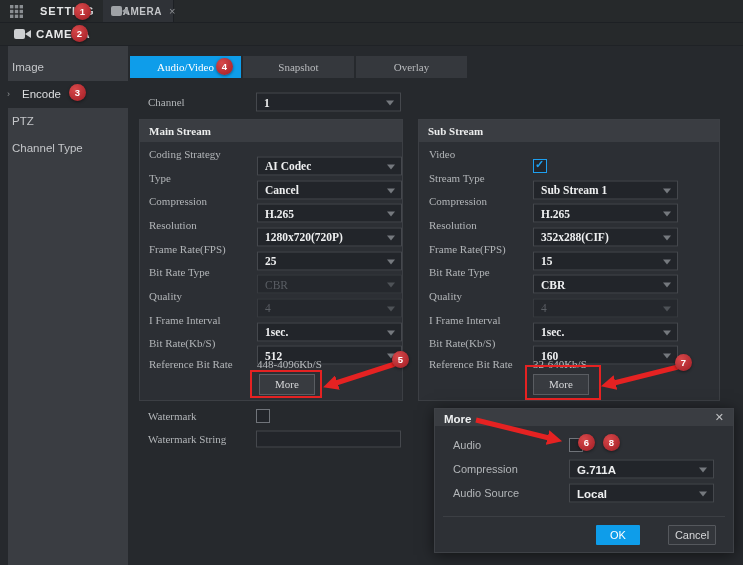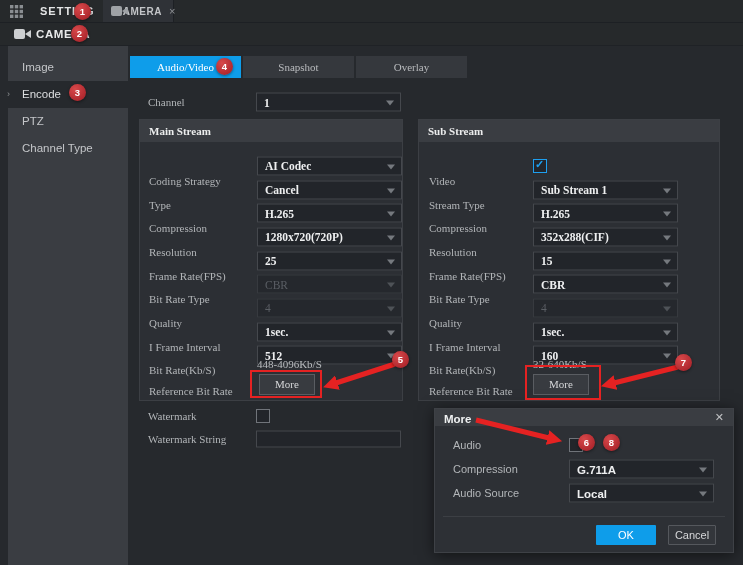--- a/index.html
+++ b/index.html
@@ -21,39 +21,39 @@
   
   .camico{display:inline-block;position:relative;width:17px;height:10px;}
   .camico .body{position:absolute;left:0;top:0;width:11px;height:10px;border-radius:2px;background:#9fa2a6;}
   .camico .lens{position:absolute;left:11px;top:1px;width:0;height:0;border-top:4px solid transparent;border-bottom:4px solid transparent;border-right:6px solid #9fa2a6;}
   .camico.light .body{background:#cdcfd1;} .camico.light .lens{border-right-color:#cdcfd1;}
   .cam-tab .camico{margin-left:8px;}
   .headbar .camico{position:absolute;left:14px;top:6px;}
   
   .sidebar{position:absolute;left:0;top:46px;width:128px;bottom:0;background:#26292d;}
   .side-inner{position:absolute;left:8px;top:0;right:0;bottom:0;background:#3a3d42;padding-top:8px;}
-  .side-item{position:relative;height:27px;line-height:27px;padding-left:14px;font-size:11.5px;color:#c4c6c9;cursor:pointer;}
+  .side-item{position:relative;height:27px;line-height:27px;padding-left:4px;font-size:11.5px;color:#c4c6c9;cursor:pointer;}
   .side-item.selected{margin-left:-8px;padding-left:22px;background:#26292d;color:#dcdddf;}
   .side-item .chev{position:absolute;left:7px;top:0;font-size:9px;color:#8e9194;line-height:27px;}
   
   .content{position:absolute;left:128px;top:46px;right:0;bottom:0;background:#26292d;font-family:Liberation Serif, serif;}
   .tabs{position:absolute;left:2px;top:10px;height:22px;display:flex;gap:2px;}
   .tab{width:111px;height:22px;line-height:22px;text-align:center;font-size:11px;background:#35383d;color:#b9bbbe;cursor:pointer;}
   .tab.active{background:#0e9dea;color:#ffffff;}
   .chan-row{position:absolute;left:0;top:42px;height:28px;width:100%;}
   .chan-row .lbl{position:absolute;left:20px;top:50%;transform:translateY(-50%);font-size:11px;color:#b2b5b8;}
   .chan-row .dd{position:absolute;left:128px;top:50%;transform:translateY(-50%);}
   
   .panel{position:absolute;top:73px;height:282px;background:#2c2f34;border:1px solid #3c3f44;box-sizing:border-box;}
   .panel.main{left:11px;width:264px;}
   .panel.sub{left:290px;width:302px;}
   .panel-header{height:22px;line-height:22px;background:#3a3d42;padding-left:9px;font-size:11px;font-weight:bold;color:#eceded;}
   .panel-body{position:relative;}
   .frow{position:relative;height:23.7px;}
-  .frow .lbl{position:absolute;left:9px;top:50%;transform:translateY(-50%);font-size:11px;color:#b2b5b8;white-space:nowrap;margin-top:27px;}
+  .frow .lbl{position:absolute;left:9px;top:50%;transform:translateY(-50%);font-size:11px;color:#b2b5b8;white-space:nowrap;}
   .panel.sub .frow .lbl{left:10px;}
   .frow .ctl{position:absolute;left:117px;top:50%;transform:translateY(-50%);margin-top:12px;}
   .panel.sub .frow .ctl{left:114px;}
   .frow.refrow{height:17px;}
   .frow .refval{position:absolute;left:117px;top:50%;transform:translateY(-50%);font-size:11px;color:#babdc0;}
   .panel.sub .frow .refval{left:114px;}
   .morerow{position:relative;height:24px;}
   .more-btn{position:absolute;left:119px;top:2px;width:56px;height:21px;box-sizing:border-box;background:#383b40;border:1px solid #5a5d62;color:#d6d7d9;font-size:11px;text-align:center;line-height:19px;cursor:pointer;}
   .panel.sub .more-btn{left:114px;}
   
@@ -75,21 +75,21 @@
   
   .dialog{position:absolute;left:434px;top:408px;width:300px;height:145px;background:#2d3035;border:1px solid #3e4146;box-sizing:border-box;box-shadow:0 2px 14px rgba(0,0,0,.55);z-index:30;}
   .dlg-header{position:relative;height:17px;background:#3a3d42;line-height:17px;}
   .dlg-header .dlg-title{margin-left:9px;font-size:11.5px;font-weight:bold;color:#eef0f1;}
   .dlg-header .dlg-close{position:absolute;right:9px;top:0;font-size:11px;color:#c0c2c4;cursor:pointer;}
   .dlg-row{position:absolute;left:4px;width:100%;height:20px;}
   .dlg-row .lbl{position:absolute;left:14px;top:50%;transform:translateY(-50%);font-size:11px;color:#b2b5b8;}
   .dlg-row .ctl{position:absolute;left:130px;top:50%;transform:translateY(-50%);}
   .dlg-divider{position:absolute;left:8px;right:8px;top:107px;height:1px;background:#3c3f44;}
   .btn{position:absolute;top:116px;height:20px;box-sizing:border-box;font-size:11px;text-align:center;line-height:20px;cursor:pointer;border-radius:1px;}
-  .btn.ok{left:161px;width:60px;background:#0e9dea;color:#ffffff;}
+  .btn.ok{left:161px;width:44px;background:#0e9dea;color:#ffffff;}
   .btn.cancel{left:233px;width:48px;background:#33363b;border:1px solid #55585d;color:#d6d7d9;line-height:18px;}
   
   .rbox{position:absolute;border:2px solid #e52222;box-sizing:border-box;z-index:40;pointer-events:none;}
   .rbox.b5{left:250px;top:370px;width:72px;height:28px;}
   .rbox.b7{left:525px;top:365px;width:76px;height:35px;}
   #arrow-layer{position:absolute;left:0;top:0;z-index:45;pointer-events:none;}
   .badge{position:absolute;width:17px;height:17px;border-radius:50%;background:radial-gradient(circle at 35% 30%,#d7484a,#a01c24);color:#fff;font-size:9.5px;font-weight:bold;display:flex;align-items:center;justify-content:center;z-index:50;box-shadow:0 1px 3px rgba(0,0,0,.45);}
   .badge.b1{left:74px;top:3px;} .badge.b2{left:71px;top:25px;} .badge.b3{left:69px;top:84px;}
   .badge.b4{left:216px;top:58px;} .badge.b5{left:392px;top:351px;} .badge.b6{left:578px;top:434px;}
   .badge.b7{left:675px;top:354px;} .badge.b8{left:603px;top:434px;}

